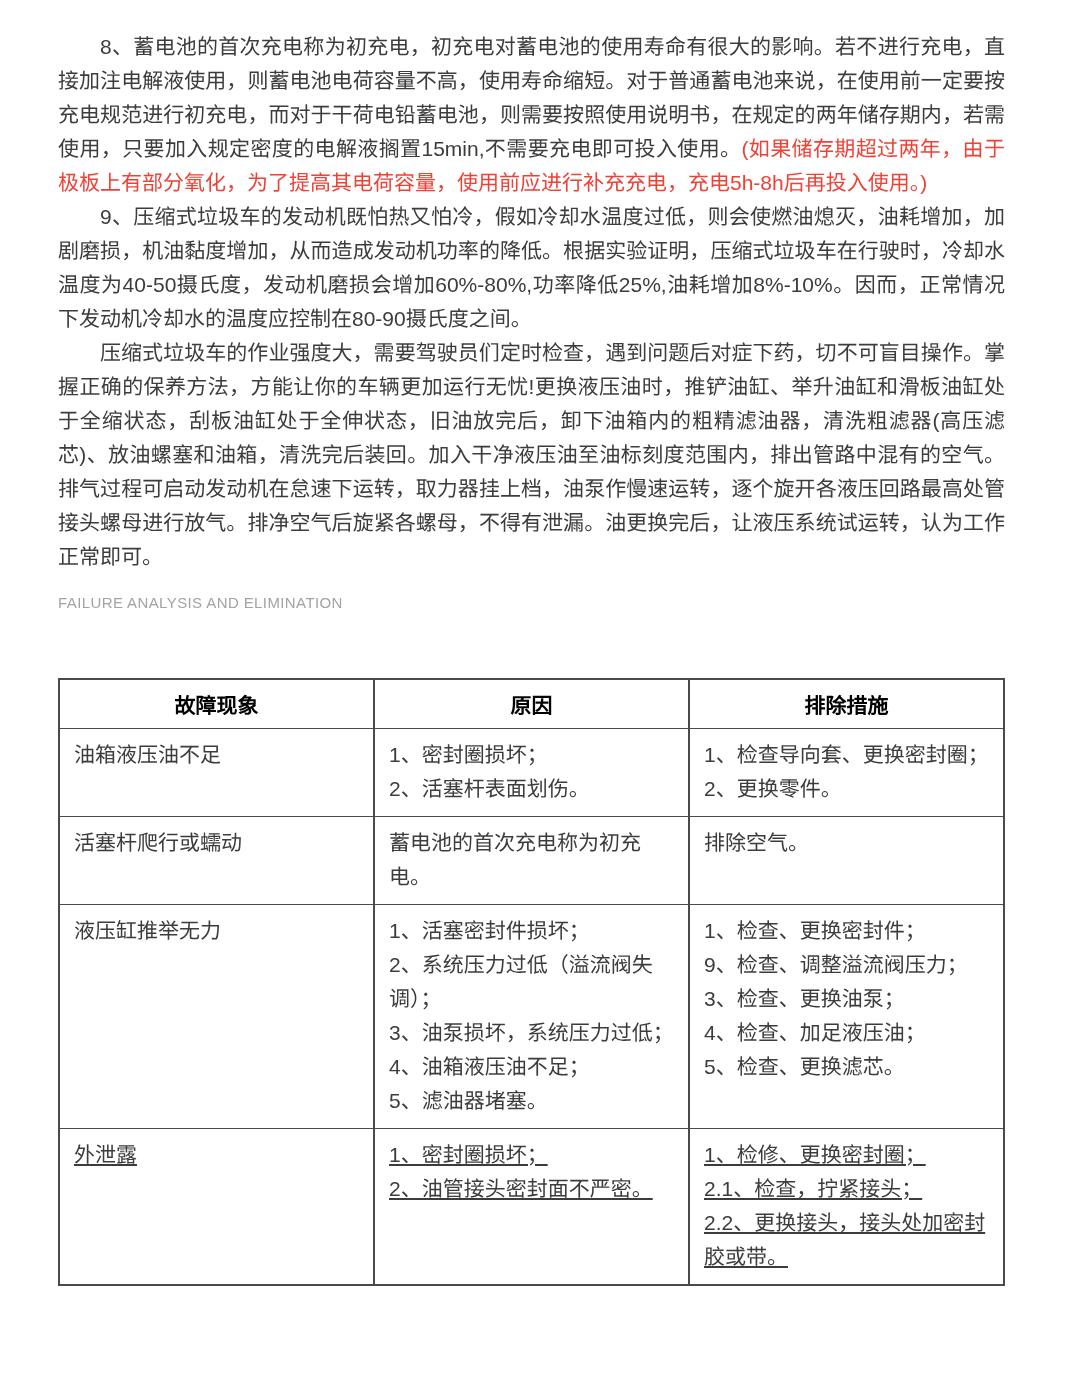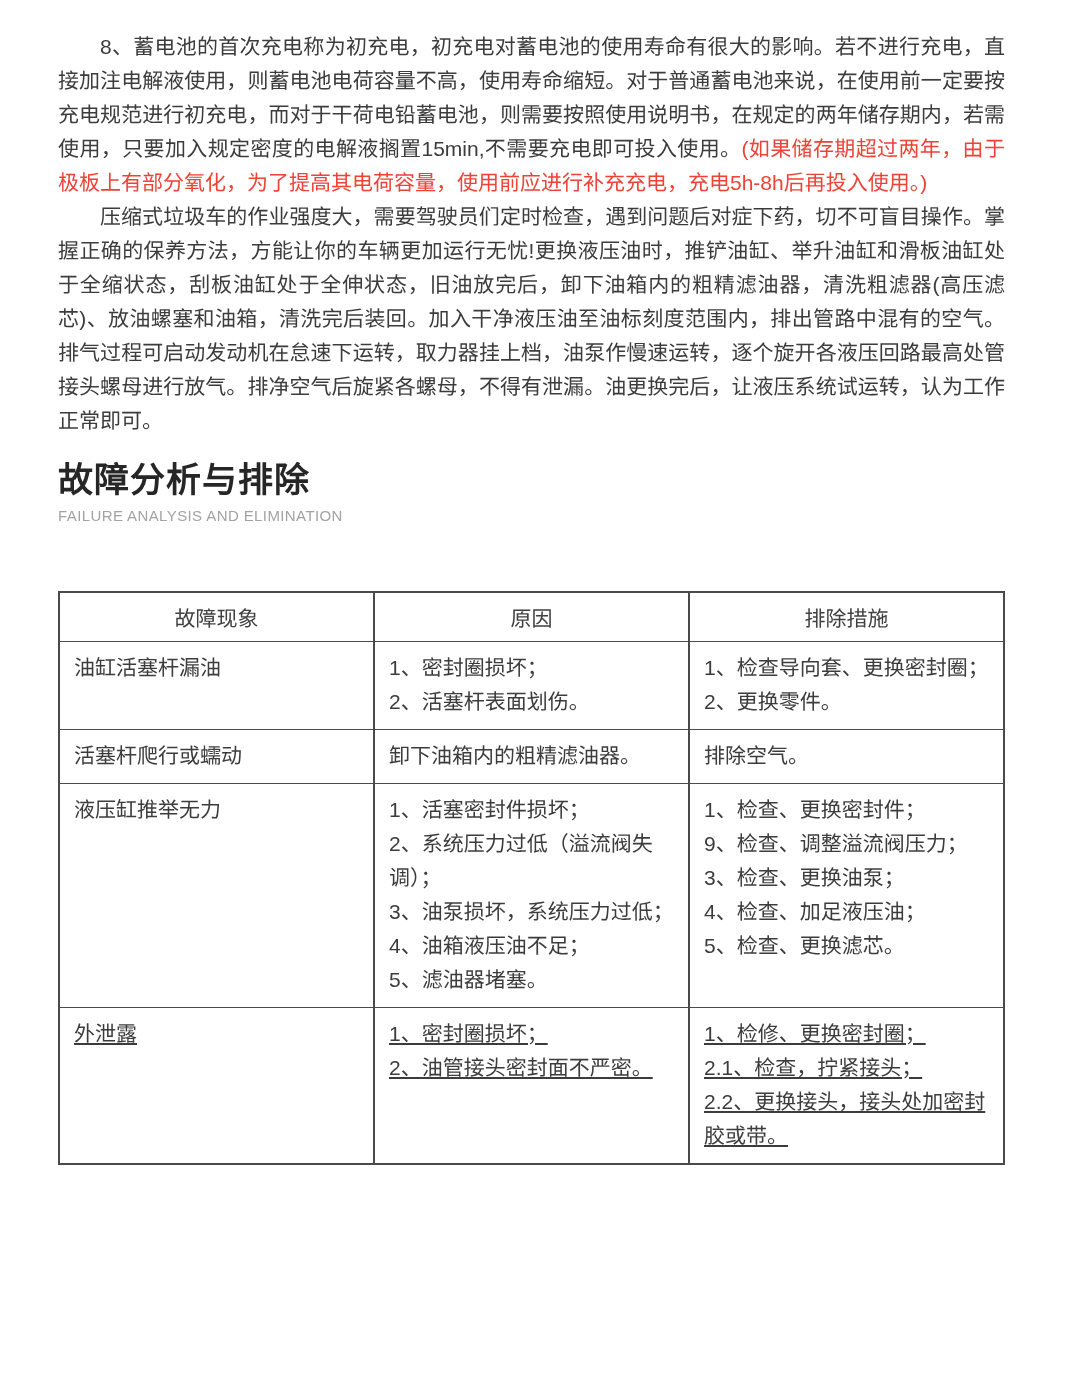--- a/index.html
+++ b/index.html
@@ -61,24 +61,24 @@
     margin-top: 67px;
     width: 100%;
     border-collapse: collapse;
     table-layout: fixed;
     font-size: 21px;
     color: #3c3c3c;
   }
   table.fault-table th {
     border: 2px solid #4a4a4a;
     padding: 9px 6px;
-    font-weight: 400;
+    font-weight: 700;
     text-align: center;
     font-size: 21px;
-    color: #404040;
+    color: #000000;
   }
   table.fault-table td {
     border: 1px solid #4a4a4a;
     border-left-width: 2px;
     border-right-width: 2px;
     vertical-align: top;
     padding: 9px 14px 10px 14px;
     line-height: 34px;
     text-align: left;
   }
@@ -94,56 +94,56 @@
   table.fault-table thead th { border-bottom-width: 1px; }
   .cell-line { margin: 0; }
 </style>
 </head>
 <body>
 
 <div class="page">
 
   <div class="paragraphs" id="paragraphs">
       <p><span class="seg-normal">8、蓄电池的首次充电称为初充电，初充电对蓄电池的使用寿命有很大的影响。若不进行充电，直接加注电解液使用，则蓄电池电荷容量不高，使用寿命缩短。对于普通蓄电池来说，在使用前一定要按充电规范进行初充电，而对于干荷电铅蓄电池，则需要按照使用说明书，在规定的两年储存期内，若需使用，只要加入规定密度的电解液搁置15min,不需要充电即可投入使用。</span><span class="seg-red">(如果储存期超过两年，由于极板上有部分氧化，为了提高其电荷容量，使用前应进行补充充电，充电5h-8h后再投入使用。)</span></p>
+      <p><span class="seg-normal">9、压缩式垃圾车的发动机既怕热又怕冷，假如冷却水温度过低，则会使燃油熄灭，油耗增加，加剧磨损，机油黏度增加，从而造成发动机功率的降低。根据实验证明，压缩式垃圾车在行驶时，冷却水温度为40-50摄氏度，发动机磨损会增加60%-80%,功率降低25%,油耗增加8%-10%。因而，正常情况下发动机冷却水的温度应控制在80-90摄氏度之间。</span></p>
       <p><span class="seg-normal">压缩式垃圾车的作业强度大，需要驾驶员们定时检查，遇到问题后对症下药，切不可盲目操作。掌握正确的保养方法，方能让你的车辆更加运行无忧!更换液压油时，推铲油缸、举升油缸和滑板油缸处于全缩状态，刮板油缸处于全伸状态，旧油放完后，卸下油箱内的粗精滤油器，清洗粗滤器(高压滤芯)、放油螺塞和油箱，清洗完后装回。加入干净液压油至油标刻度范围内，排出管路中混有的空气。排气过程可启动发动机在怠速下运转，取力器挂上档，油泵作慢速运转，逐个旋开各液压回路最高处管接头螺母进行放气。排净空气后旋紧各螺母，不得有泄漏。油更换完后，让液压系统试运转，认为工作正常即可。</span></p>
     </div>
 
   <div class="section-heading">
-    <h1 class="section-title">故障分析与排除</h1>
     <div class="section-subtitle">FAILURE ANALYSIS AND ELIMINATION</div>
   </div>
 
   <table class="fault-table">
     <thead>
       <tr id="table-head-row">
           <th>故障现象</th>
           <th>原因</th>
           <th>排除措施</th>
         </tr>
     </thead>
     <tbody id="table-body">
         <tr>
           <td>
-            <div class="cell-line">油缸活塞杆漏油</div>
+            <div class="cell-line">油箱液压油不足</div>
           </td>
           <td>
             <div class="cell-line">1、密封圈损坏；</div>
             <div class="cell-line">2、活塞杆表面划伤。</div>
           </td>
           <td>
             <div class="cell-line">1、检查导向套、更换密封圈；</div>
             <div class="cell-line">2、更换零件。</div>
           </td>
         </tr>
         <tr>
           <td>
             <div class="cell-line">活塞杆爬行或蠕动</div>
           </td>
           <td>
-            <div class="cell-line">卸下油箱内的粗精滤油器。</div>
+            <div class="cell-line">蓄电池的首次充电称为初充电。</div>
           </td>
           <td>
             <div class="cell-line">排除空气。</div>
           </td>
         </tr>
         <tr>
           <td>
             <div class="cell-line">液压缸推举无力</div>
           </td>
           <td>

